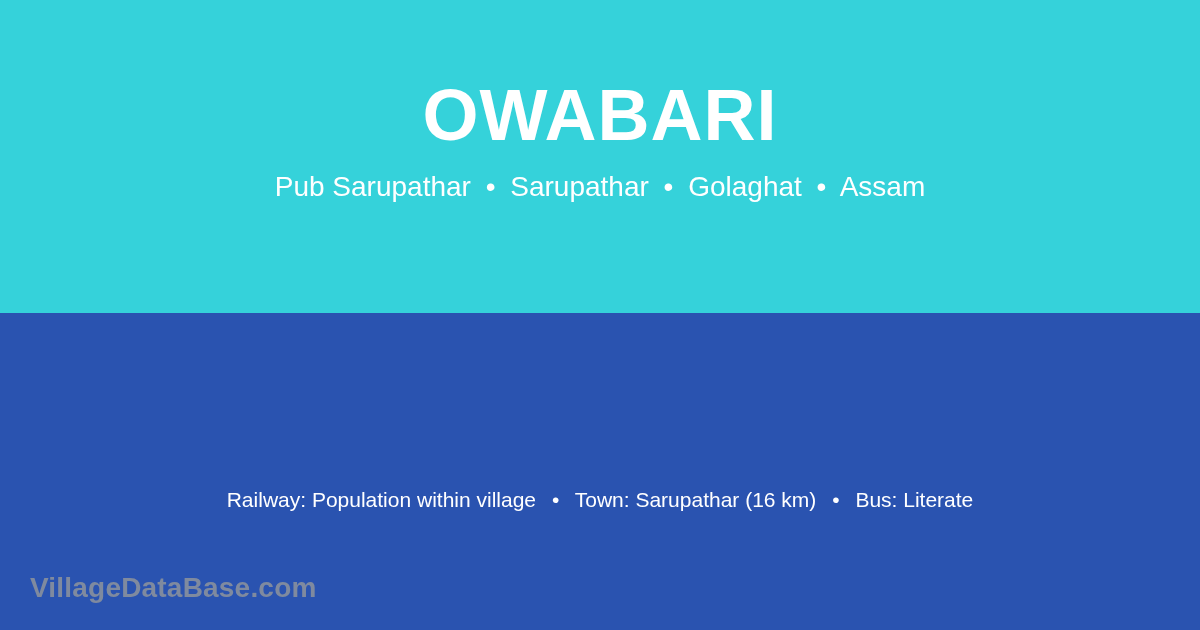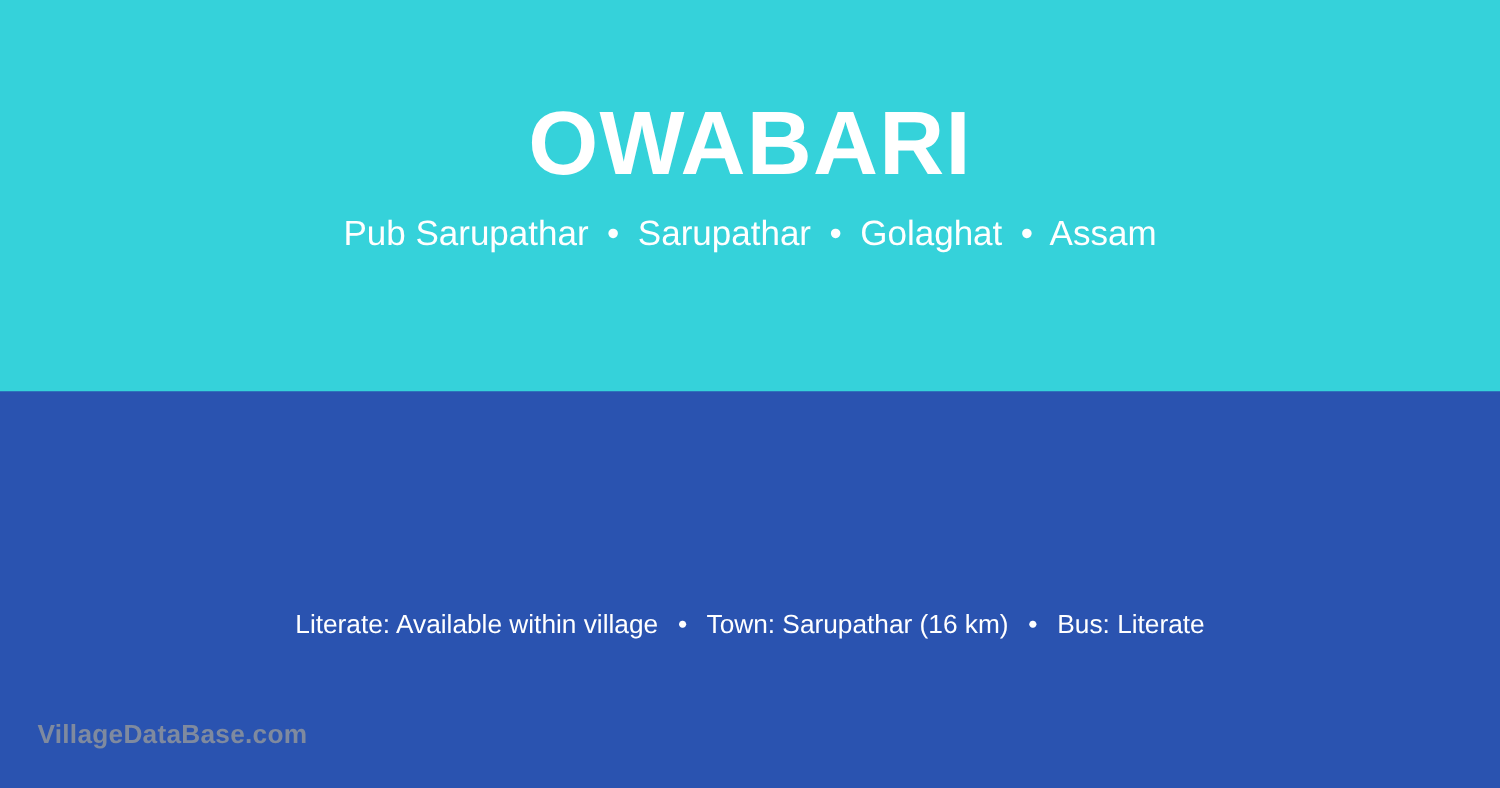--- a/index.html
+++ b/index.html
@@ -98,21 +98,21 @@
     justify-content:space-between;
     padding:0 30px 10px 30px;
   }
   #pin-code {
     font-size:25px;
     font-weight:bold;
     color:#ffffff;
     letter-spacing:0.3px;
   }
   #brand {
-    font-size:21px;
+    font-size:28px;
     font-weight:bold;
     color:#7f8a9f;
     letter-spacing:0.2px;
   }
 </style>
 </head>
 <body>
 
 <div id="card">
 
@@ -126,21 +126,21 @@
       <span>Sarupathar</span>
       <span class="sep">•</span>
       <span>Golaghat</span>
       <span class="sep">•</span>
       <span>Assam</span>
     </div>
   </div>
 
 
   <div id="infra">
-    <span>Literate: Available within village</span>
+    <span>Railway: Population within village</span>
     <span class="sep">•</span>
     <span>Town: Sarupathar (16 km)</span>
     <span class="sep">•</span>
     <span>Bus: Literate</span>
   </div>
 
   <div id="footer">
     <div id="brand">VillageDataBase.com</div>
   </div>
 

